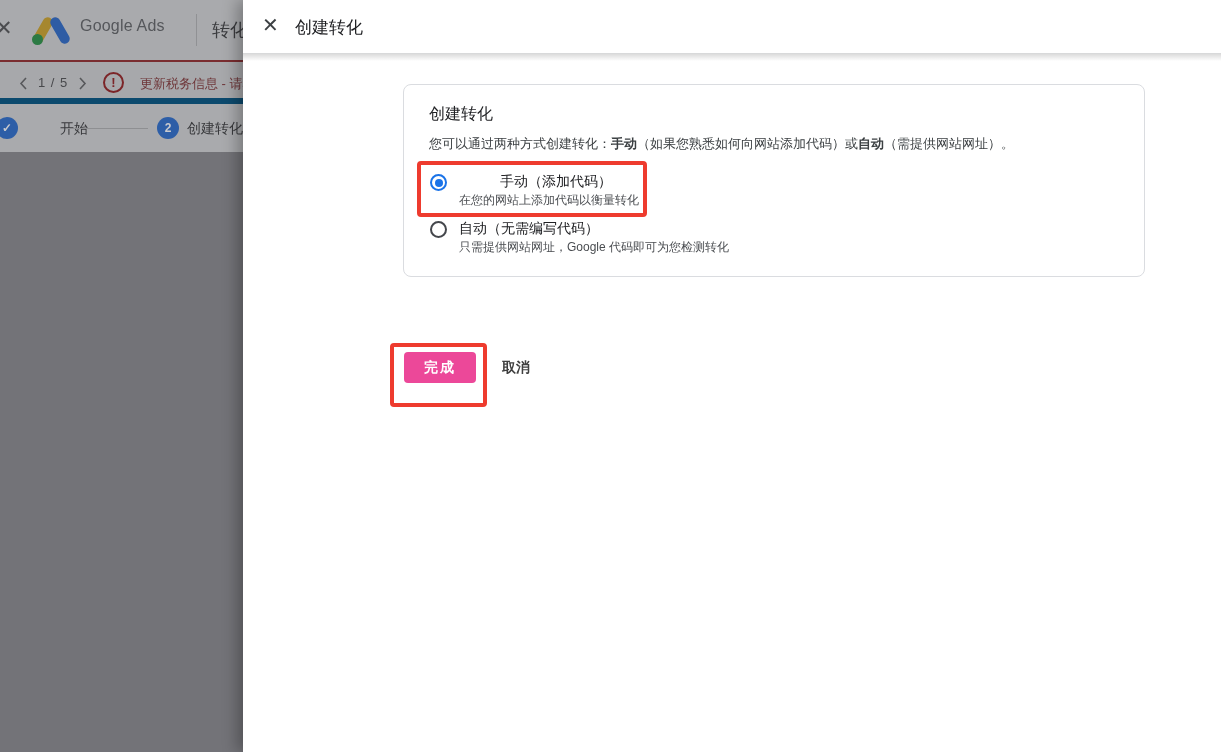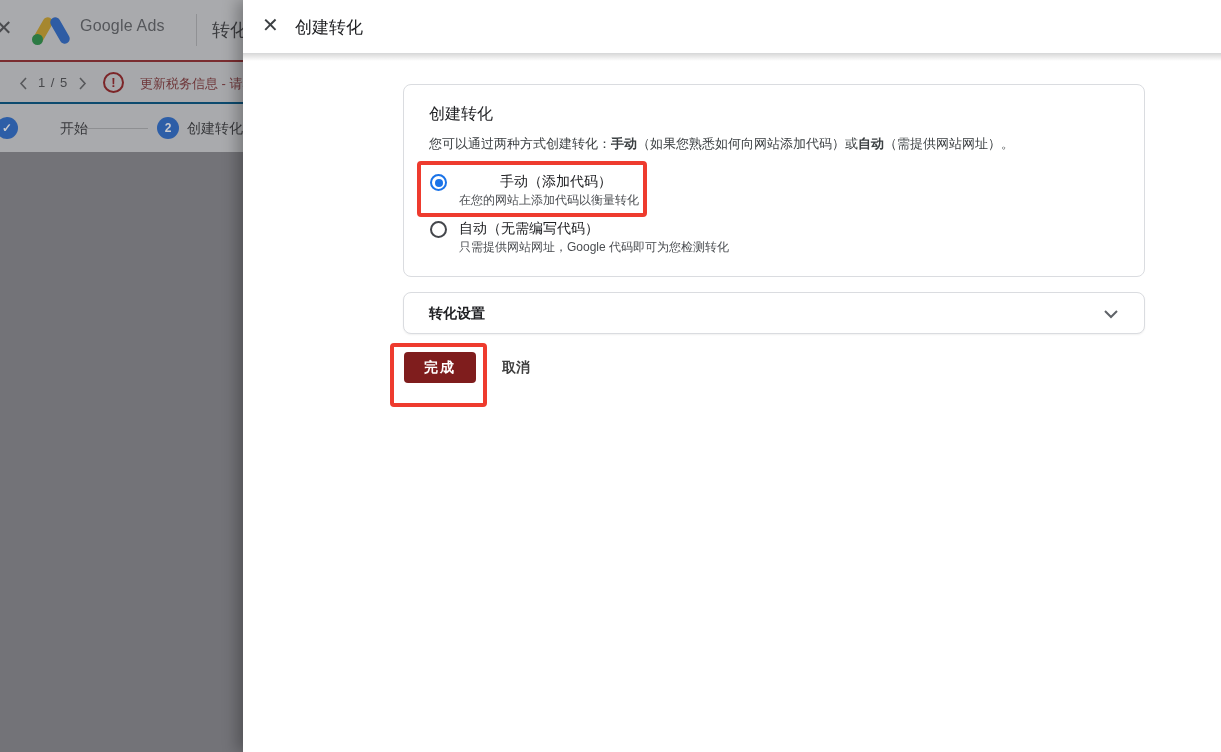--- a/index.html
+++ b/index.html
@@ -14,21 +14,21 @@
   .tb-close { position:absolute; left:-5px; top:17px; font-size:21px; line-height:21px; color:#4b4c4f; cursor:pointer; }
   .logo { position:absolute; left:33px; top:16px; width:38px; height:29px; }
   .logo .leg-y { position:absolute; left:5px; top:0; width:10px; height:29px; border-radius:5px; background:#a6872e; transform:rotate(30deg); }
   .logo .leg-b { position:absolute; left:22px; top:0; width:10px; height:29px; border-radius:5px; background:#2e5ca4; transform:rotate(-30deg); }
   .logo .dot-g { position:absolute; left:-1px; top:18px; width:11px; height:11px; border-radius:50%; background:#2c7a44; }
   .brand { position:absolute; left:80px; top:17px; font-size:16px; color:#55575b; letter-spacing:.2px; white-space:nowrap; }
   .tb-sep { position:absolute; left:196px; top:14px; width:1px; height:32px; background:#909194; }
   .tb-nav { position:absolute; left:212px; top:18px; font-size:18px; color:#3b3c3f; white-space:nowrap; }
 
   .notifbar { position:absolute; left:0; top:60px; width:243px; height:44px; background:#a7a8ab;
-              border-top:2px solid #7a2d30; border-bottom:2px solid #0c4a6e; }
+              border-top:2px solid #7a2d30; border-bottom:6px solid #0c4a6e; }
   .nb-prev { position:absolute; left:18px; top:14px; }
   .nb-next { position:absolute; left:76px; top:14px; }
   .nb-page { position:absolute; left:38px; top:13px; font-size:13px; color:#48494c; letter-spacing:1px; }
   .warn { position:absolute; left:103px; top:10px; width:21px; height:21px; border:2px solid #7c2528; border-radius:50%;
           color:#7c2528; font-size:13px; font-weight:bold; text-align:center; line-height:17px; }
   .nb-msg { position:absolute; left:140px; top:13px; font-size:13px; color:#6e3538; white-space:nowrap; }
 
   .stepbar { position:absolute; left:0; top:104px; width:243px; height:48px; background:#a9aaad; }
   .step-circle { position:absolute; width:22px; height:22px; border-radius:50%; background:#2d5ea7; color:#c9cace;
                  font-size:12px; font-weight:bold; text-align:center; line-height:22px; }
@@ -75,21 +75,21 @@
   .hl-option { left:13px; top:76px; width:230px; height:56px; }
 
   .settings-bar { position:absolute; left:160px; top:292px; width:742px; height:42px; background:#fff;
                   border:1px solid #dadce0; border-radius:8px; cursor:pointer;
                   box-shadow:0 1px 2px rgba(0,0,0,.06); }
   .sb-label { position:absolute; left:25px; top:12px; font-size:14px; font-weight:600; color:#202124; white-space:nowrap; }
   .sb-chevron { position:absolute; right:25px; top:13px; width:16px; height:16px; }
 
   .actions { position:absolute; left:0; top:334px; width:978px; height:90px; }
   .hl-button { left:147px; top:9px; width:97px; height:64px; }
-  .done-btn { position:absolute; left:161px; top:18px; width:72px; height:31px; background:#7f1d1d; color:#fff;
+  .done-btn { position:absolute; left:161px; top:18px; width:72px; height:31px; background:#ec4899; color:#fff;
               border:none; border-radius:4px; font-size:14px; font-weight:bold; letter-spacing:2px;
               font-family:"Liberation Sans", sans-serif; cursor:pointer; }
   .cancel-link { position:absolute; left:259px; top:25px; font-size:14px; font-weight:600; color:#404040;
                  text-decoration:none; white-space:nowrap; cursor:pointer; }
 </style>
 </head>
 <body>
 
 <div class="screen">
 
@@ -150,28 +150,20 @@
         </span>
       <span class="opt-label l1">手动（添加代码）</span>
       <span class="opt-sub s1">在您的网站上添加代码以衡量转化</span>
       <span class="hl-box hl-option"></span>
 
       <span class="radio-outer radio-unsel r2"></span>
       <span class="opt-label l2">自动（无需编写代码）</span>
       <span class="opt-sub s2">只需提供网站网址，Google 代码即可为您检测转化</span>
     </div>
 
-    <div class="settings-bar">
-      <span class="sb-label">转化设置</span>
-      <span class="sb-chevron">
-        <svg width="16" height="16" viewBox="0 0 16 16">
-            <polyline points="2,5 8,11 14,5" fill="none" stroke="#5f6368" stroke-width="2"></polyline>
-          </svg>
-      </span>
-    </div>
 
     <div class="actions">
       <button class="done-btn">完成</button>
       <span class="hl-box hl-button"></span>
       <a class="cancel-link">取消</a>
     </div>
 
   </div>
 </div>
 

